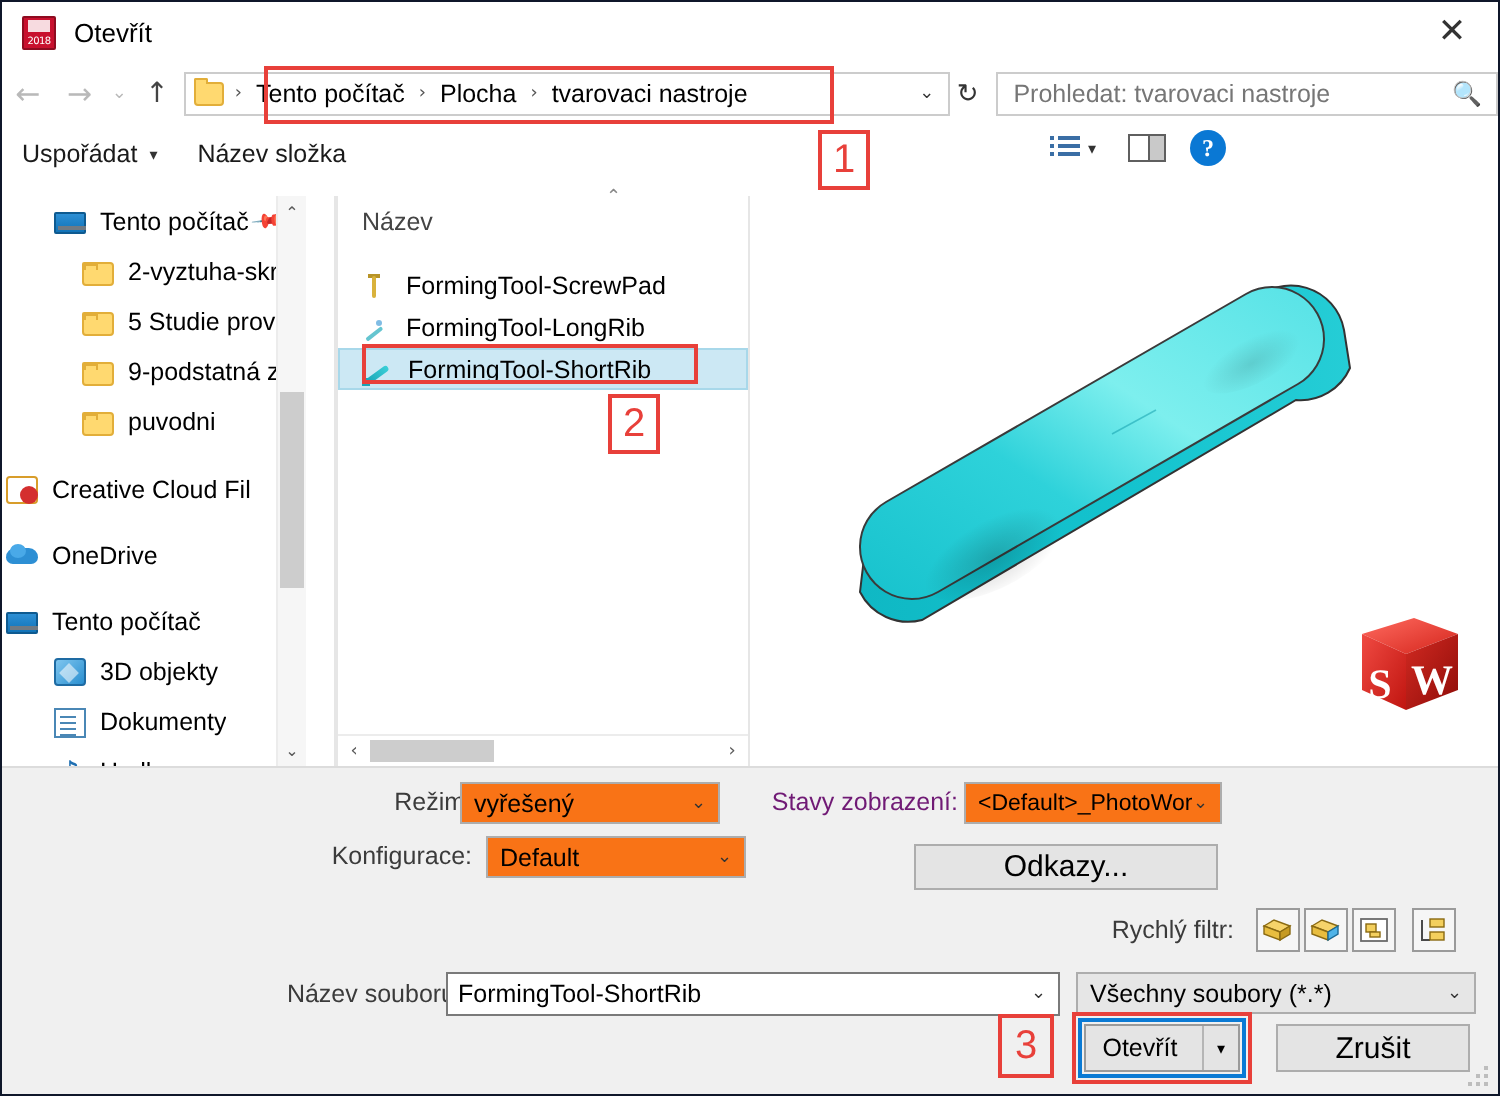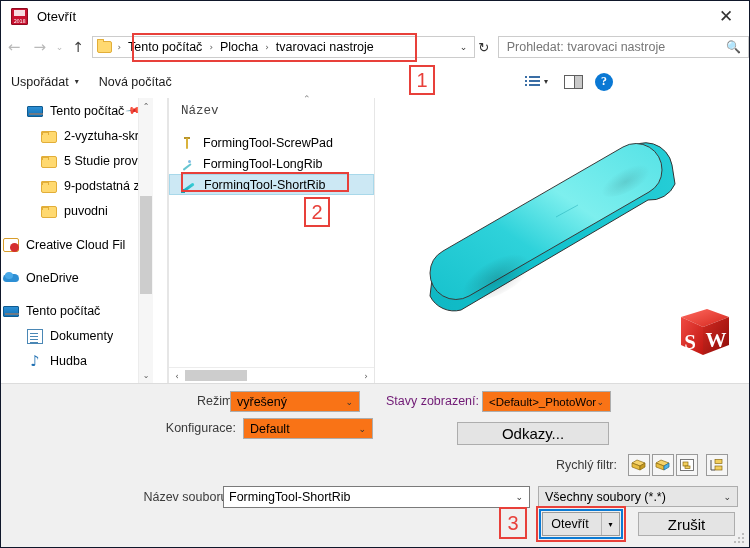--- a/index.html
+++ b/index.html
@@ -182,21 +182,21 @@
     color: #333;
     font-family: "DejaVu Sans", sans-serif;
   }
 
   
   .cmdbar {
     position: absolute;
     left: 0; top: 64px;
     width: 624px; height: 33px;
     display: flex;
-    align-items: center;
+    align-items: flex-start;
     border-bottom: 1px solid #e3e3e3;
   }
   .cmd-item {
     font-size: 12.5px;
     color: #1a1a1a;
     padding: 0 10px;
     display: flex;
     align-items: center;
     height: 24px;
   }
@@ -448,21 +448,20 @@
   .col-head {
     height: 26px;
     display: flex;
     align-items: center;
     position: relative;
   }
   .col-head .ttl {
     font-size: 12.5px;
     color: #444;
     padding-left: 12px;
-    font-family: Liberation Mono, monospace;
   }
   .col-head .sortarr {
     position: absolute;
     left: 134px; top: -4px;
     font-size: 9px; color: #888;
     font-family: "DejaVu Sans", sans-serif;
   }
   .file-row {
     height: 21px;
     display: flex;
@@ -753,21 +752,21 @@
       <span class="search-ic">🔍</span>
     </div>
   </div>
 
   <div class="cmdbar">
     <div class="cmd-item">
       <span>Uspořádat</span>
       <span class="caret">▾</span>
     </div>
     <div class="cmd-item">
-      <span>Nová počítač</span>
+      <span>Název složka</span>
     </div>
 
     <div class="cmd-right">
       <div class="viewmode">
         <span class="vm-lines">
             <i></i>
             <i></i>
             <i></i>
           </span>
         <span class="caret" style="font-size:8px;color:#333;">▾</span>
@@ -808,20 +807,24 @@
       </div>
       <div style="height:8px;"></div>
       <div class="tree-item ind0">
         <span class="ic ic-onedrive"></span>
         <span class="lbl">OneDrive</span>
       </div>
       <div style="height:8px;"></div>
       <div class="tree-item ind0">
         <span class="ic ic-pc"></span>
         <span class="lbl">Tento počítač</span>
+      </div>
+      <div class="tree-item ind1">
+        <span class="ic ic-3d"></span>
+        <span class="lbl">3D objekty</span>
       </div>
       <div class="tree-item ind1">
         <span class="ic ic-doc"></span>
         <span class="lbl">Dokumenty</span>
       </div>
       <div class="tree-item ind1">
         <span class="ic ic-music">♪</span>
         <span class="lbl">Hudba</span>
       </div>
 

